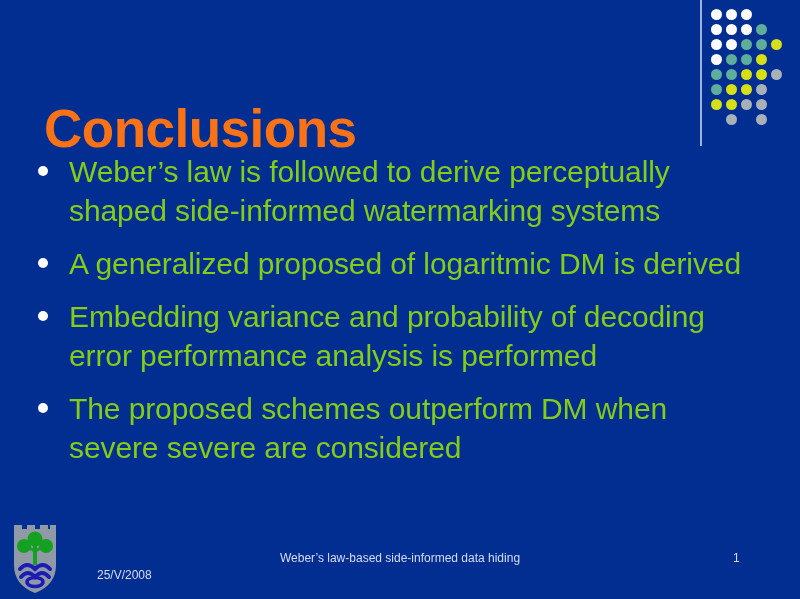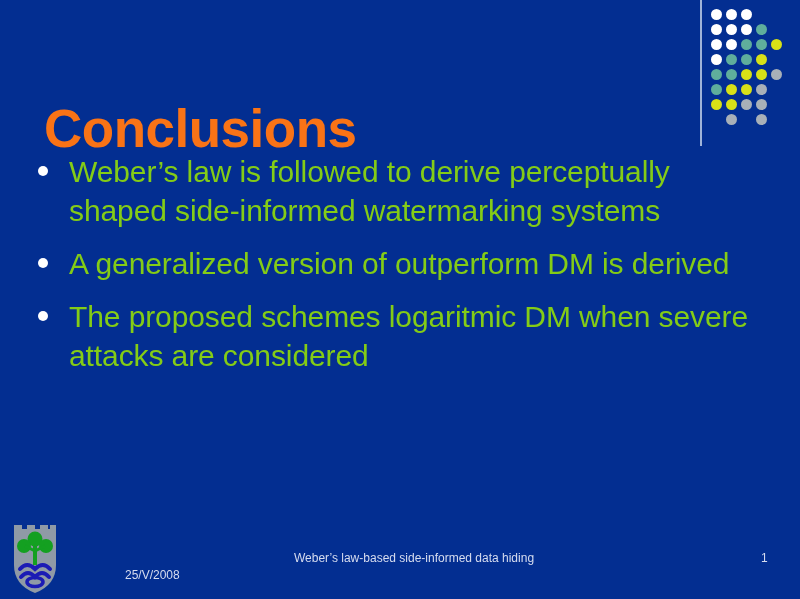--- a/index.html
+++ b/index.html
@@ -92,21 +92,20 @@
     width: 54px;
     height: 70px;
   }
 
   
   .footer-text {
     position: absolute;
     color: #d6dcef;
     font-size: 12px;
     white-space: nowrap;
-    margin-left: 28px;
   }
   #footer-date   { left: 97px;  top: 568px; }
   #footer-center { left: 0; right: 0; top: 551px; text-align: center; }
   #footer-page   { left: 733px; top: 551px; }
 </style>
 </head>
 <body>
 
 <div id="slide">
 
@@ -147,25 +146,29 @@
       <span class="dot" style="left: 45px; top: 105px; background: rgb(168, 176, 184);"></span>
     </div>
 
   <div id="bullets">
       <div class="bullet-row">
         <span class="bullet-mark"></span>
         <span class="bullet-text">Weber’s law is followed to derive perceptually shaped side-informed watermarking systems</span>
       </div>
       <div class="bullet-row">
         <span class="bullet-mark"></span>
-        <span class="bullet-text">A generalized version of outperform DM is derived</span>
+        <span class="bullet-text">A generalized proposed of logaritmic DM is derived</span>
       </div>
       <div class="bullet-row">
         <span class="bullet-mark"></span>
-        <span class="bullet-text">The proposed schemes logaritmic DM when severe attacks are considered</span>
+        <span class="bullet-text">Embedding variance and probability of decoding error performance analysis is performed</span>
+      </div>
+      <div class="bullet-row">
+        <span class="bullet-mark"></span>
+        <span class="bullet-text">The proposed schemes outperform DM when severe severe are considered</span>
       </div>
     </div>
 
   <div id="crest">
     <svg viewBox="0 0 54 70" width="54" height="70" aria-hidden="true">
 
       <path d="M6 4 L48 4 L48 40 Q48 60 27 68 Q6 60 6 40 Z" fill="#8f9aa6"></path>
 
       <rect x="6" y="0" width="8" height="6" fill="#8f9aa6"></rect>
       <rect x="19" y="0" width="8" height="6" fill="#8f9aa6"></rect>

